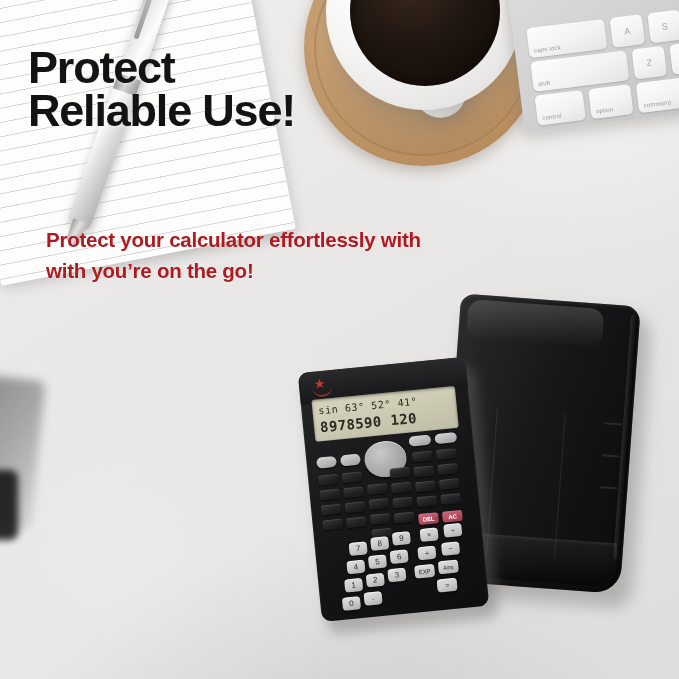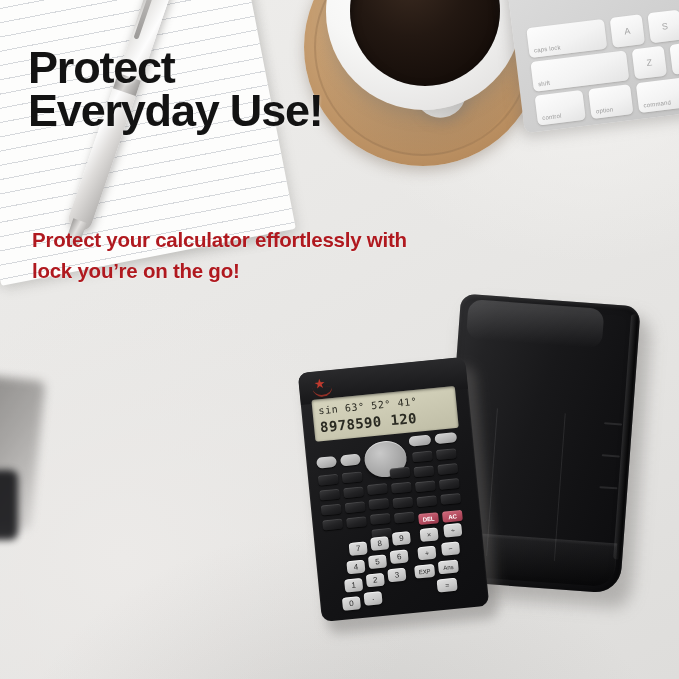--- a/index.html
+++ b/index.html
@@ -150,21 +150,21 @@
   .k.red{background:linear-gradient(165deg,#d06a7c,#b24a5e 60%,#96374a);color:#fff;font-size:6px;font-weight:bold;}
   .dpad{position:absolute;left:58px;top:4px;width:42px;height:36px;border-radius:50%;
     background:radial-gradient(circle at 38% 32%, #c9c9c9 0%, #a9a9a9 55%, #8d8d8d 100%);
     box-shadow:0 2px 3px rgba(0,0,0,.6), inset 0 1px 0 rgba(255,255,255,.5);}
 
   
   .headline{position:absolute;left:28px;top:46px;width:420px;
     font-size:45px;line-height:.96;font-weight:bold;color:#131313;
     letter-spacing:-1.2px;text-shadow:0 1px 3px rgba(255,255,255,.55);}
   .headline div{margin:0;padding:0;}
-  .subtitle{position:absolute;left:32px;top:224px;width:470px;
+  .subtitle{position:absolute;left:46px;top:224px;width:470px;
     font-size:20.5px;line-height:1.52;font-weight:bold;color:#b0191f;
     letter-spacing:-.25px;text-shadow:0 1px 2px rgba(255,255,255,.5);}
   .subtitle div{margin:0;padding:0;}
 </style>
 </head>
 <body>
 
 <div id="scene">
 
   <div class="desk"></div>
@@ -314,21 +314,21 @@
 
         <div class="k num" style="left:22px;top:156px;width:18px;height:13px;">0</div>
         <div class="k num" style="left:44px;top:153px;width:18px;height:13px;font-size:9px;">·</div>
         <div class="k op" style="left:118px;top:147px;width:20px;height:13px;">=</div>
       </div>
     </div>
   </div>
 
   <div class="headline">
     <div>Protect</div>
-    <div>Everyday Use!</div>
+    <div>Reliable Use!</div>
   </div>
 
   <div class="subtitle">
     <div>Protect your calculator effortlessly with</div>
-    <div>lock you’re on the go!</div>
+    <div>with you’re on the go!</div>
   </div>
 
 </div>
 
 </body></html>

